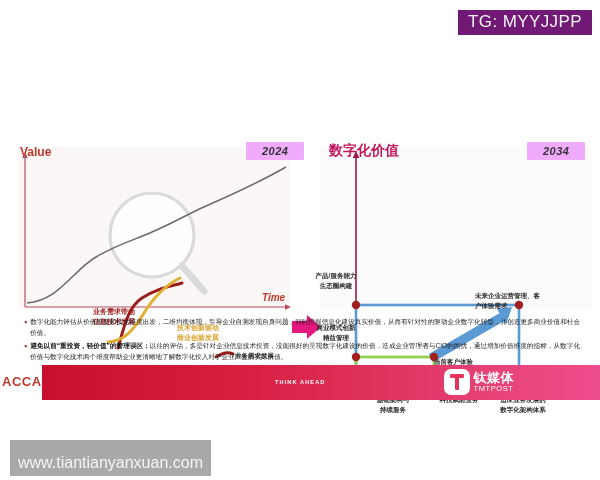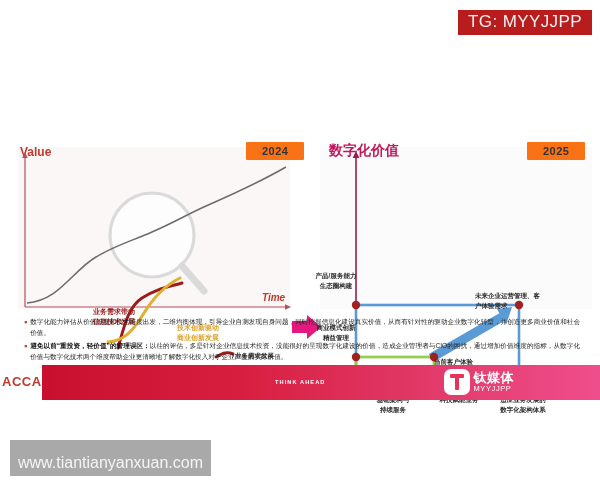--- a/index.html
+++ b/index.html
@@ -1,31 +1,31 @@
 <!DOCTYPE html>
 <html><head>
 <meta charset="utf-8">
 <style>
   html,body{margin:0;padding:0;background:#ffffff;}
   body{width:600px;height:480px;position:relative;overflow:hidden;
        font-family:"Liberation Sans","DejaVu Sans",sans-serif;}
 
   
-  .tg-badge{position:absolute;top:10px;right:8px;background:#b91c1c;color:#f2f2f2;
+  .tg-badge{position:absolute;top:10px;right:8px;background:#701a75;color:#f2f2f2;
             font-size:17px;letter-spacing:.4px;padding:3px 10px 5px;line-height:1;}
 
   
   .slide{position:absolute;left:0;top:95px;width:600px;height:320px;background:#fff;}
 
   .slide-title{position:absolute;left:42px;top:16px;font-size:21px;font-weight:bold;
                color:#1a1a1a;letter-spacing:1px;white-space:nowrap;}
 
   
-  .year-chip{position:absolute;background:#f97316;color:#333;font-size:11px;font-weight:bold;
-             padding:3px 16px;border-radius:1px;letter-spacing:.5px;}
+  .year-chip{position:absolute;background:#f0abfc;color:#333;font-size:11px;font-weight:bold;
+             padding:3px 16px;border-radius:1px;letter-spacing:.5px;font-style:italic;}
   .year-2024{left:246px;top:47px;}
   .year-2025{left:527px;top:47px;}
 
   
   .panel-left{position:absolute;left:18px;top:52px;width:272px;height:162px;background:#fbf7f7;}
   .axis-value{position:absolute;left:20px;top:50px;font-size:12px;font-weight:bold;color:#c0392b;}
   .axis-time{position:absolute;left:262px;top:197px;font-size:10px;font-weight:bold;
              font-style:italic;color:#c0392b;}
   .lbl-red-left{position:absolute;left:68px;top:212px;width:92px;font-size:7px;font-weight:bold;
                 color:#9b1b1b;line-height:1.45;text-align:center;}
@@ -161,21 +161,21 @@
       <span style="display:inline-block;width:18px"></span>
       <span class="lg-txt">信息技术发展</span>
     </div>
   </div>
 
   <svg class="pink-arrow" width="30" height="26">
     <polygon points="0,7 15,7 15,1 29,13 15,25 15,19 0,19" fill="#e5187f"></polygon>
   </svg>
 
   <div class="panel-right"></div>
-  <div class="year-chip year-2025">2025</div>
+  <div class="year-chip year-2025">2034</div>
   <div class="axis-dv">数字化价值</div>
   <div class="axis-dt">数字化技术</div>
 
   <svg width="600" height="320" style="position:absolute;left:0;top:0;">
 
     <line x1="356" y1="62" x2="356" y2="298" stroke="#9b1b4a" stroke-width="1.6"></line>
     <polygon points="356,56 352.6,63 359.4,63" fill="#9b1b4a"></polygon>
 
     <line x1="356" y1="298" x2="578" y2="298" stroke="#e8a33d" stroke-width="1.6"></line>
     <polygon points="583,298 576,294.6 576,301.4" fill="#e8a33d"></polygon>
@@ -234,20 +234,20 @@
   </div>
 
   <div class="footer">
     <div class="footer-bar"></div>
     <div class="acca">ACCA</div>
     <div class="think-ahead">THINK AHEAD</div>
     <div class="tmt">
       <div class="tmt-mark"></div>
       <div class="tmt-txt">
         <div class="tmt-cn">钛媒体</div>
-        <div class="tmt-en">MYYJJPP</div>
+        <div class="tmt-en">TMTPOST</div>
       </div>
     </div>
   </div>
 
 </div>
 
 <div class="site-wm">www.tiantianyanxuan.com</div>
 
 </body></html>

